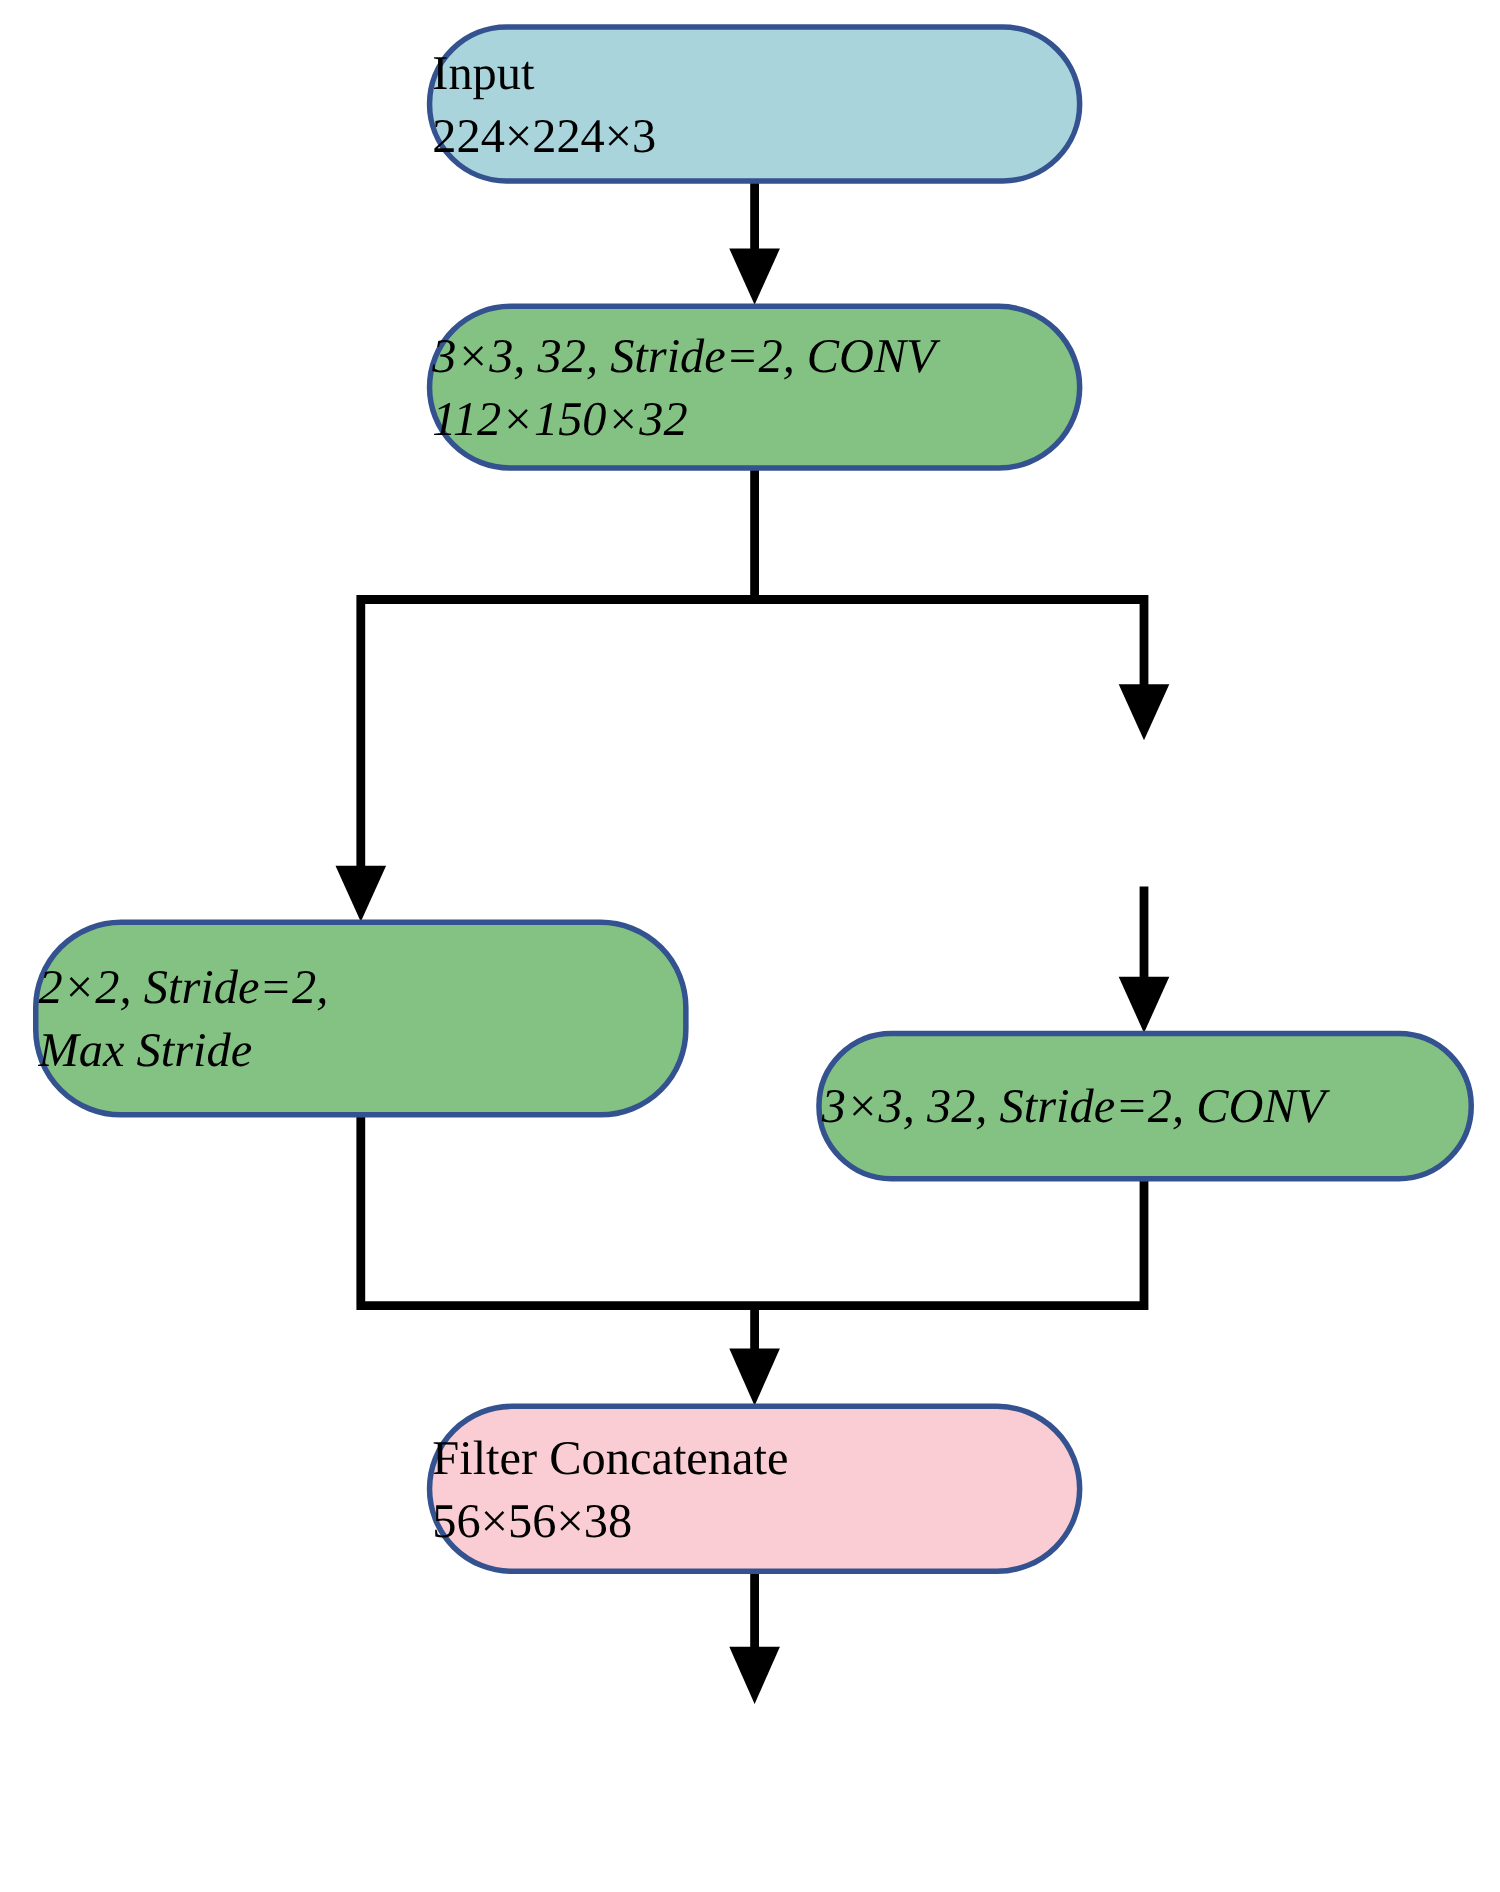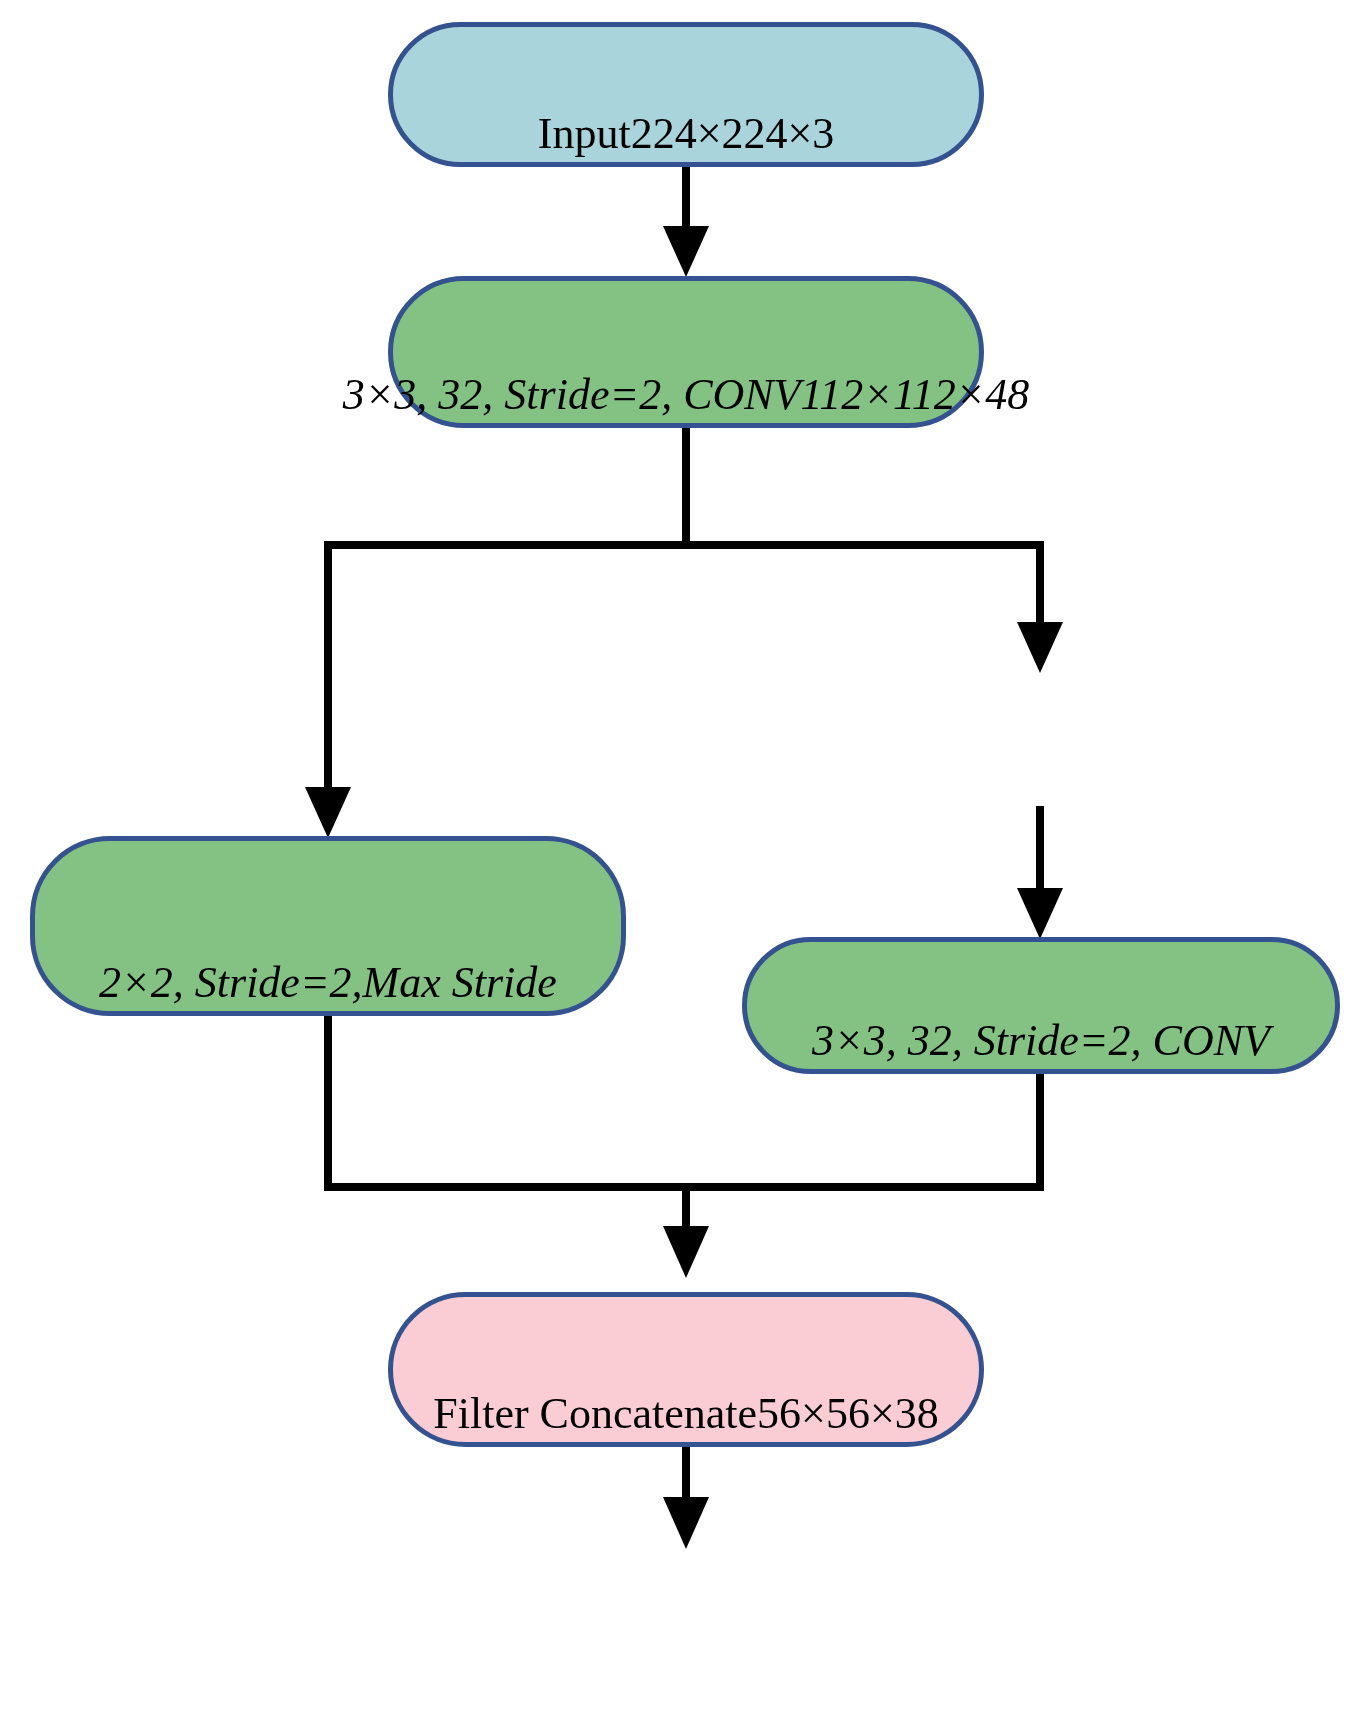--- a/index.html
+++ b/index.html
@@ -29,32 +29,32 @@
   .connectors polygon {
     fill: var(--connector, #000000);
     stroke: none;
   }
   .node {
     position: absolute;
     box-sizing: border-box;
     border: 5px solid var(--node-border, #34528F);
     border-radius: 80px;
     display: flex;
-    flex-direction: row;
-    align-items: flex-end;
+    flex-direction: column;
+    align-items: flex-start;
     justify-content: center;
     text-align: center;
     color: var(--text, #000000);
     font-size: 44px;
     line-height: 57px;
     white-space: nowrap;
   }
   .node.blue  { background: var(--node-blue,  #A9D4DB); }
   .node.green { background: var(--node-green, #84C284); font-style: italic; }
-  .node.pink  { background: var(--node-pink,  #F9CDD3); margin-top: 16px; }
+  .node.pink  { background: var(--node-pink,  #F9CDD3); }
 </style>
 </head>
 <body>
 
 <div class="canvas">
 
   <svg class="connectors" viewBox="0 0 1364 1720" xmlns="http://www.w3.org/2000/svg">
 
     <line x1="686" y1="165" x2="686" y2="234"></line>
     <polygon points="663,226 709,226 686,277"></polygon>
@@ -85,21 +85,21 @@
     <polygon points="663,1497 709,1497 686,1549"></polygon>
   </svg>
 
   <div class="node blue" style="left:388px; top:22px; width:596px; height:145px;">
     <div>Input</div>
     <div>224×224×3</div>
   </div>
 
   <div class="node green" style="left:388px; top:276px; width:596px; height:152px;">
     <div>3×3, 32, Stride=2, CONV</div>
-    <div>112×112×48</div>
+    <div>112×150×32</div>
   </div>
 
 
   <div class="node green" style="left:30px; top:836px; width:596px; height:180px;">
     <div>2×2, Stride=2,</div>
     <div>Max Stride</div>
   </div>
 
   <div class="node green" style="left:742px; top:937px; width:598px; height:137px;">
     <div>3×3, 32, Stride=2, CONV</div>

